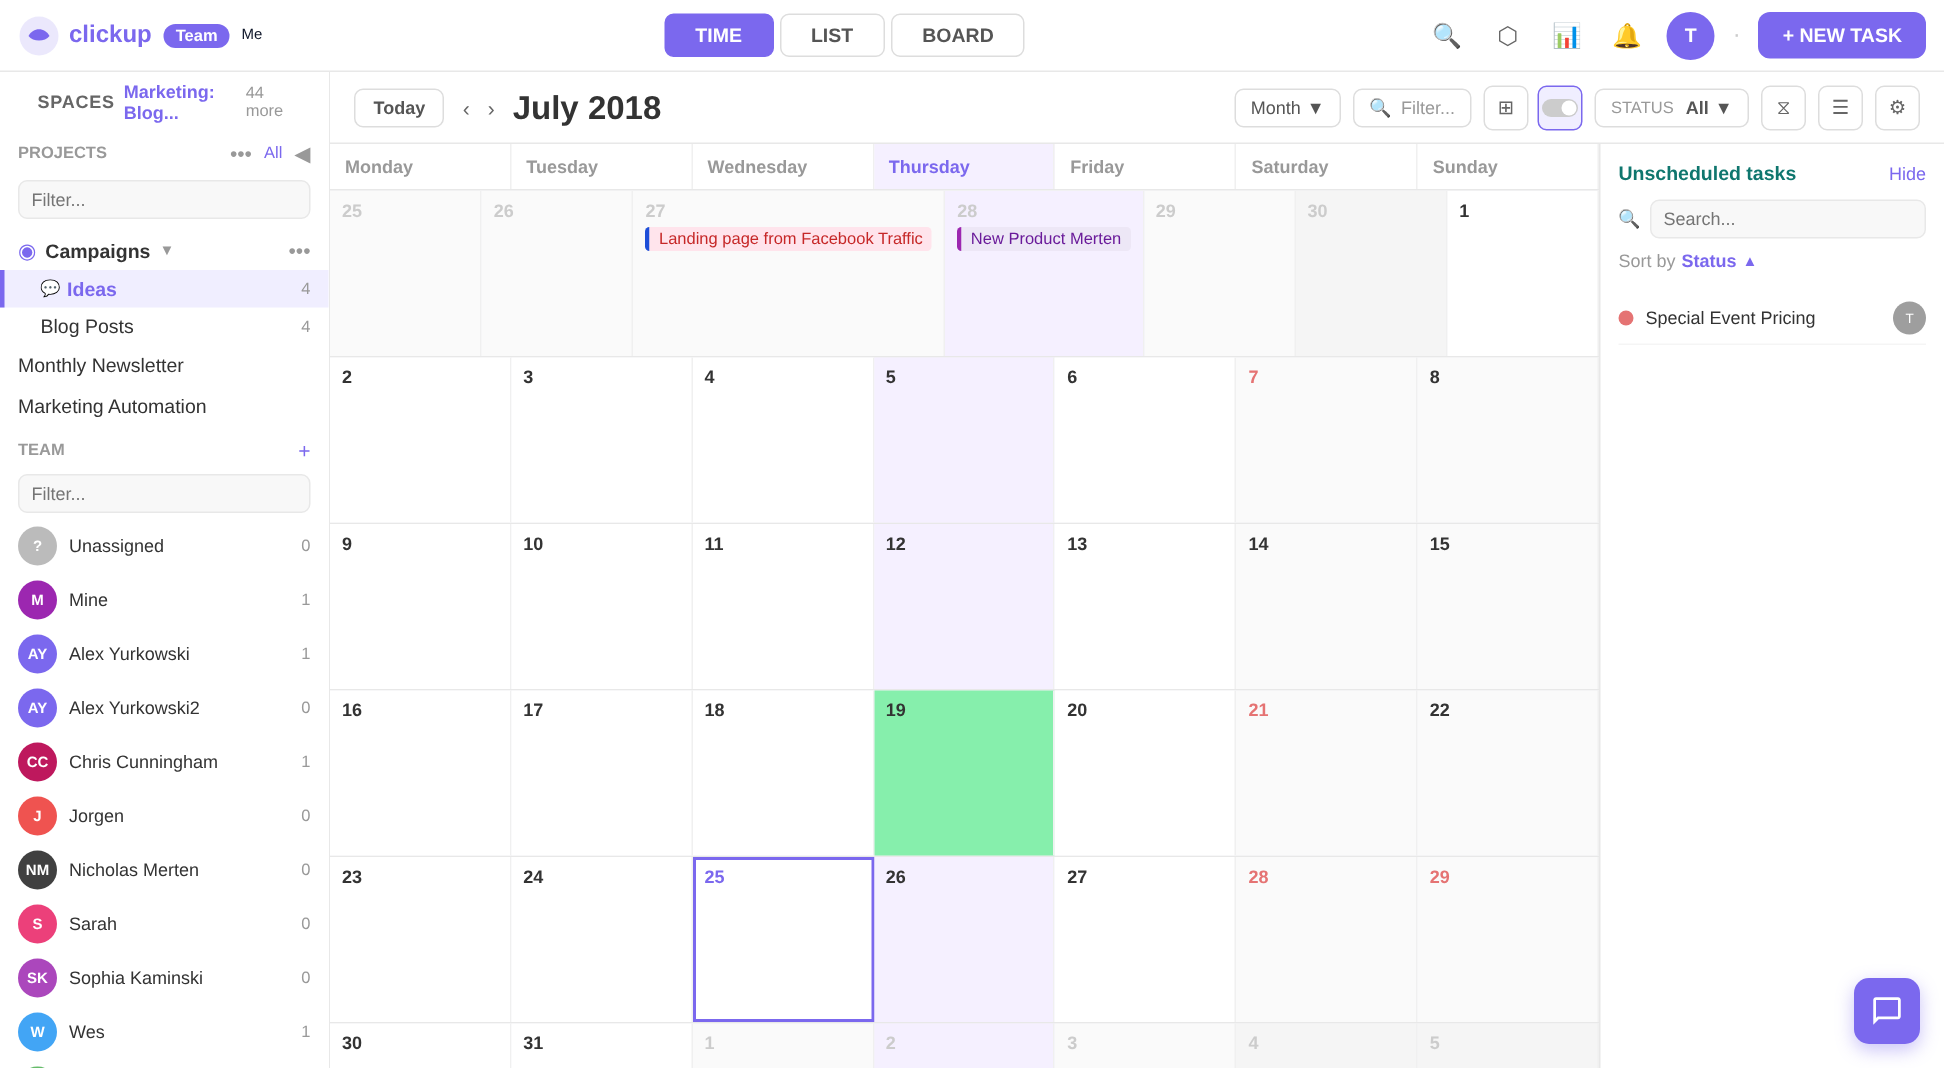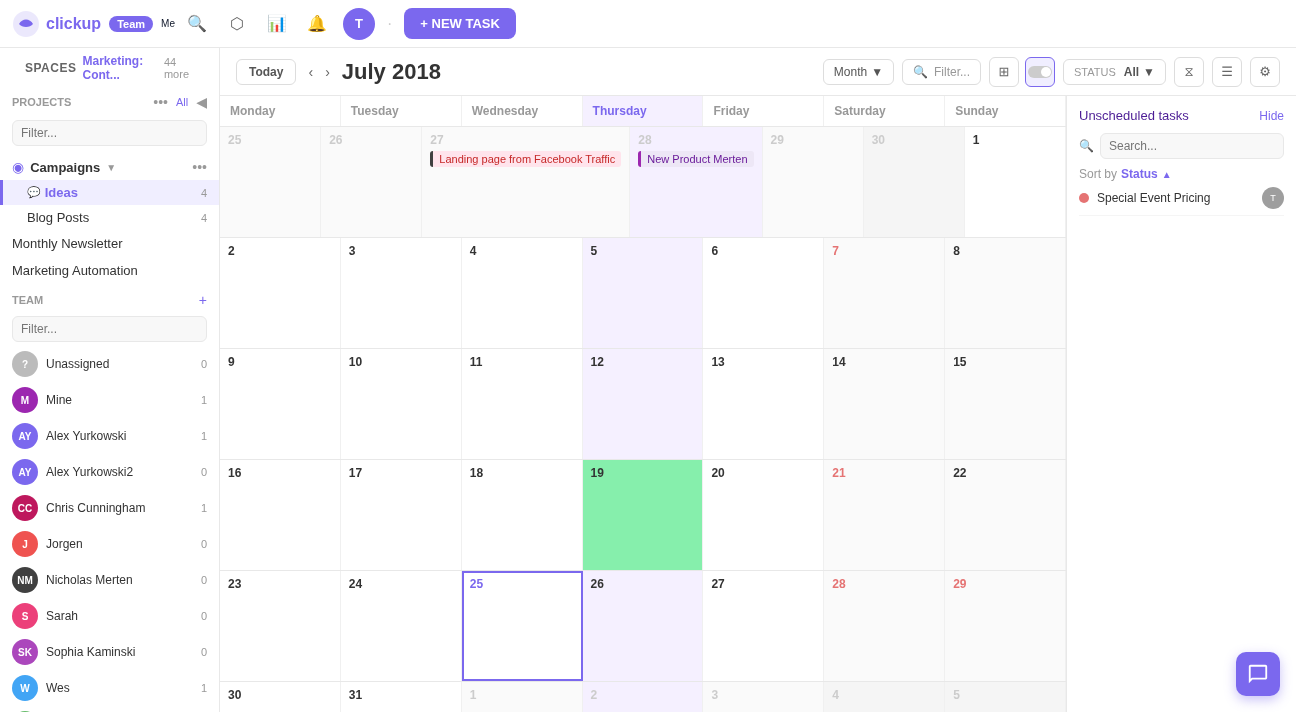--- a/index.html
+++ b/index.html
@@ -76,31 +76,31 @@
     .calendar-header-row { display: grid; grid-template-columns: repeat(7, 1fr); border-bottom: 1px solid #e8e8e8; background: #fff; flex-shrink: 0; }
     .cal-header-cell { padding: 8px 10px; font-size: 12px; font-weight: 600; color: #999; text-transform: capitalize; border-right: 1px solid #f0f0f0; }
     .calendar-body { flex: 1; overflow-y: auto; }
     .calendar-week { display: grid; grid-template-columns: repeat(7, 1fr); border-bottom: 1px solid #e8e8e8; min-height: 110px; }
     .cal-cell { border-right: 1px solid #f0f0f0; padding: 6px 8px; background: #fff; position: relative; vertical-align: top; min-height: 110px; }
     .cal-cell.today { background: #fff; outline: 2px solid #7b68ee; outline-offset: -2px; }
     .date-num { font-size: 12px; font-weight: 600; color: #333; margin-bottom: 4px; }
     .date-num.red { color: #e57373; }
     .add-task-btn { position: absolute; top: 6px; right: 6px; width: 18px; height: 18px; display: flex; align-items: center; justify-content: center; font-size: 14px; color: #7b68ee; cursor: pointer; opacity: 0; }
     .task-chip { font-size: 11px; padding: 2px 6px; border-radius: 3px; margin-bottom: 2px; cursor: pointer; white-space: nowrap; overflow: hidden; text-overflow: ellipsis; }
-    .task-chip.pink { background: #ffe4ec; color: #c62828; border-left: 3px solid #404040; }
+    .task-chip.pink { background: #ffe4ec; color: #c62828; border-left: 3px solid #1d4ed8; }
     .task-chip.purple { background: #ede7f6; color: #6a1b9a; border-left: 3px solid #9c27b0; }
 
     
     .unscheduled-panel { width: 230px; background: #fff; border-left: 1px solid #e8e8e8; display: flex; flex-direction: column; padding: 12px; flex-shrink: 0; }
     .unscheduled-header { display: flex; align-items: center; justify-content: space-between; margin-bottom: 10px; }
-    .unscheduled-title { font-size: 13px; font-weight: 400; color: #4c1d95; }
+    .unscheduled-title { font-size: 13px; font-weight: 700; color: #0f766e; }
     .hide-btn { font-size: 12px; color: #7b68ee; cursor: pointer; }
     .unscheduled-search { display: flex; align-items: center; gap: 6px; margin-bottom: 8px; }
     .unscheduled-search input { flex: 1; padding: 5px 8px; border: 1px solid #e8e8e8; border-radius: 6px; font-size: 12px; background: #f8f8f8; color: #555; }
-    .sort-row { display: flex; align-items: center; gap: 4px; margin-bottom: 0; }
+    .sort-row { display: flex; align-items: center; gap: 4px; margin-bottom: 14px; }
     .sort-label { font-size: 12px; color: #999; }
     .sort-value { font-size: 12px; color: #7b68ee; font-weight: 600; cursor: pointer; }
     .unscheduled-task { display: flex; align-items: center; gap: 8px; padding: 6px 0; border-bottom: 1px solid #f5f5f5; }
     .task-color-dot { width: 10px; height: 10px; border-radius: 50%; background: #e57373; flex-shrink: 0; }
     .task-name { font-size: 12px; color: #333; flex: 1; }
     .task-avatar { width: 22px; height: 22px; border-radius: 50%; background: #ccc; flex-shrink: 0; display: flex; align-items: center; justify-content: center; font-size: 9px; color: #fff; }
 
     
     .chat-bubble { position: fixed; bottom: 16px; right: 16px; width: 44px; height: 44px; background: #7b68ee; border-radius: 10px; display: flex; align-items: center; justify-content: center; cursor: pointer; color: #fff; font-size: 20px; box-shadow: 0 4px 12px rgba(123,104,238,0.4); }
   </style>
@@ -110,37 +110,42 @@
 <div class="topbar">
   <div class="logo">
     <svg class="logo-icon" viewBox="0 0 28 28">
       <circle cx="14" cy="14" r="13" fill="#7b68ee" opacity="0.15"></circle>
       <path d="M7 14 C10 8, 18 8, 21 14 C18 18, 10 18, 7 14Z" fill="#7b68ee"></path>
     </svg>
     <span class="logo-text">clickup</span>
   </div>
   <span class="team-badge">Team</span>
   <span class="me-label">Me</span>
+  <div class="topbar-center">
+    <button class="nav-btn active">TIME</button>
+    <button class="nav-btn">LIST</button>
+    <button class="nav-btn">BOARD</button>
+  </div>
   <div class="topbar-right">
     <div class="icon-btn">🔍</div>
     <div class="icon-btn">⬡</div>
     <div class="icon-btn">📊</div>
     <div class="icon-btn">🔔</div>
     <div class="avatar-circle">T</div>
     <span style="color:#ccc;">·</span>
     <button class="new-task-btn">+ NEW TASK</button>
   </div>
 </div>
 
 <div class="main-layout">
 
   <div class="sidebar">
     <div class="spaces-row">
       <span class="spaces-label">SPACES</span>
-      <span class="space-name">Marketing: Cont...</span>
+      <span class="space-name">Marketing: Blog...</span>
       <span class="more-label">44 more</span>
     </div>
 
     <div class="projects-header">
       <span class="projects-label">PROJECTS</span>
       <div style="display:flex;align-items:center;gap:8px;">
         <span style="font-size:14px;color:#999;cursor:pointer;">•••</span>
         <span class="all-link">All</span>
         <span class="collapse-btn">◀</span>
       </div>

